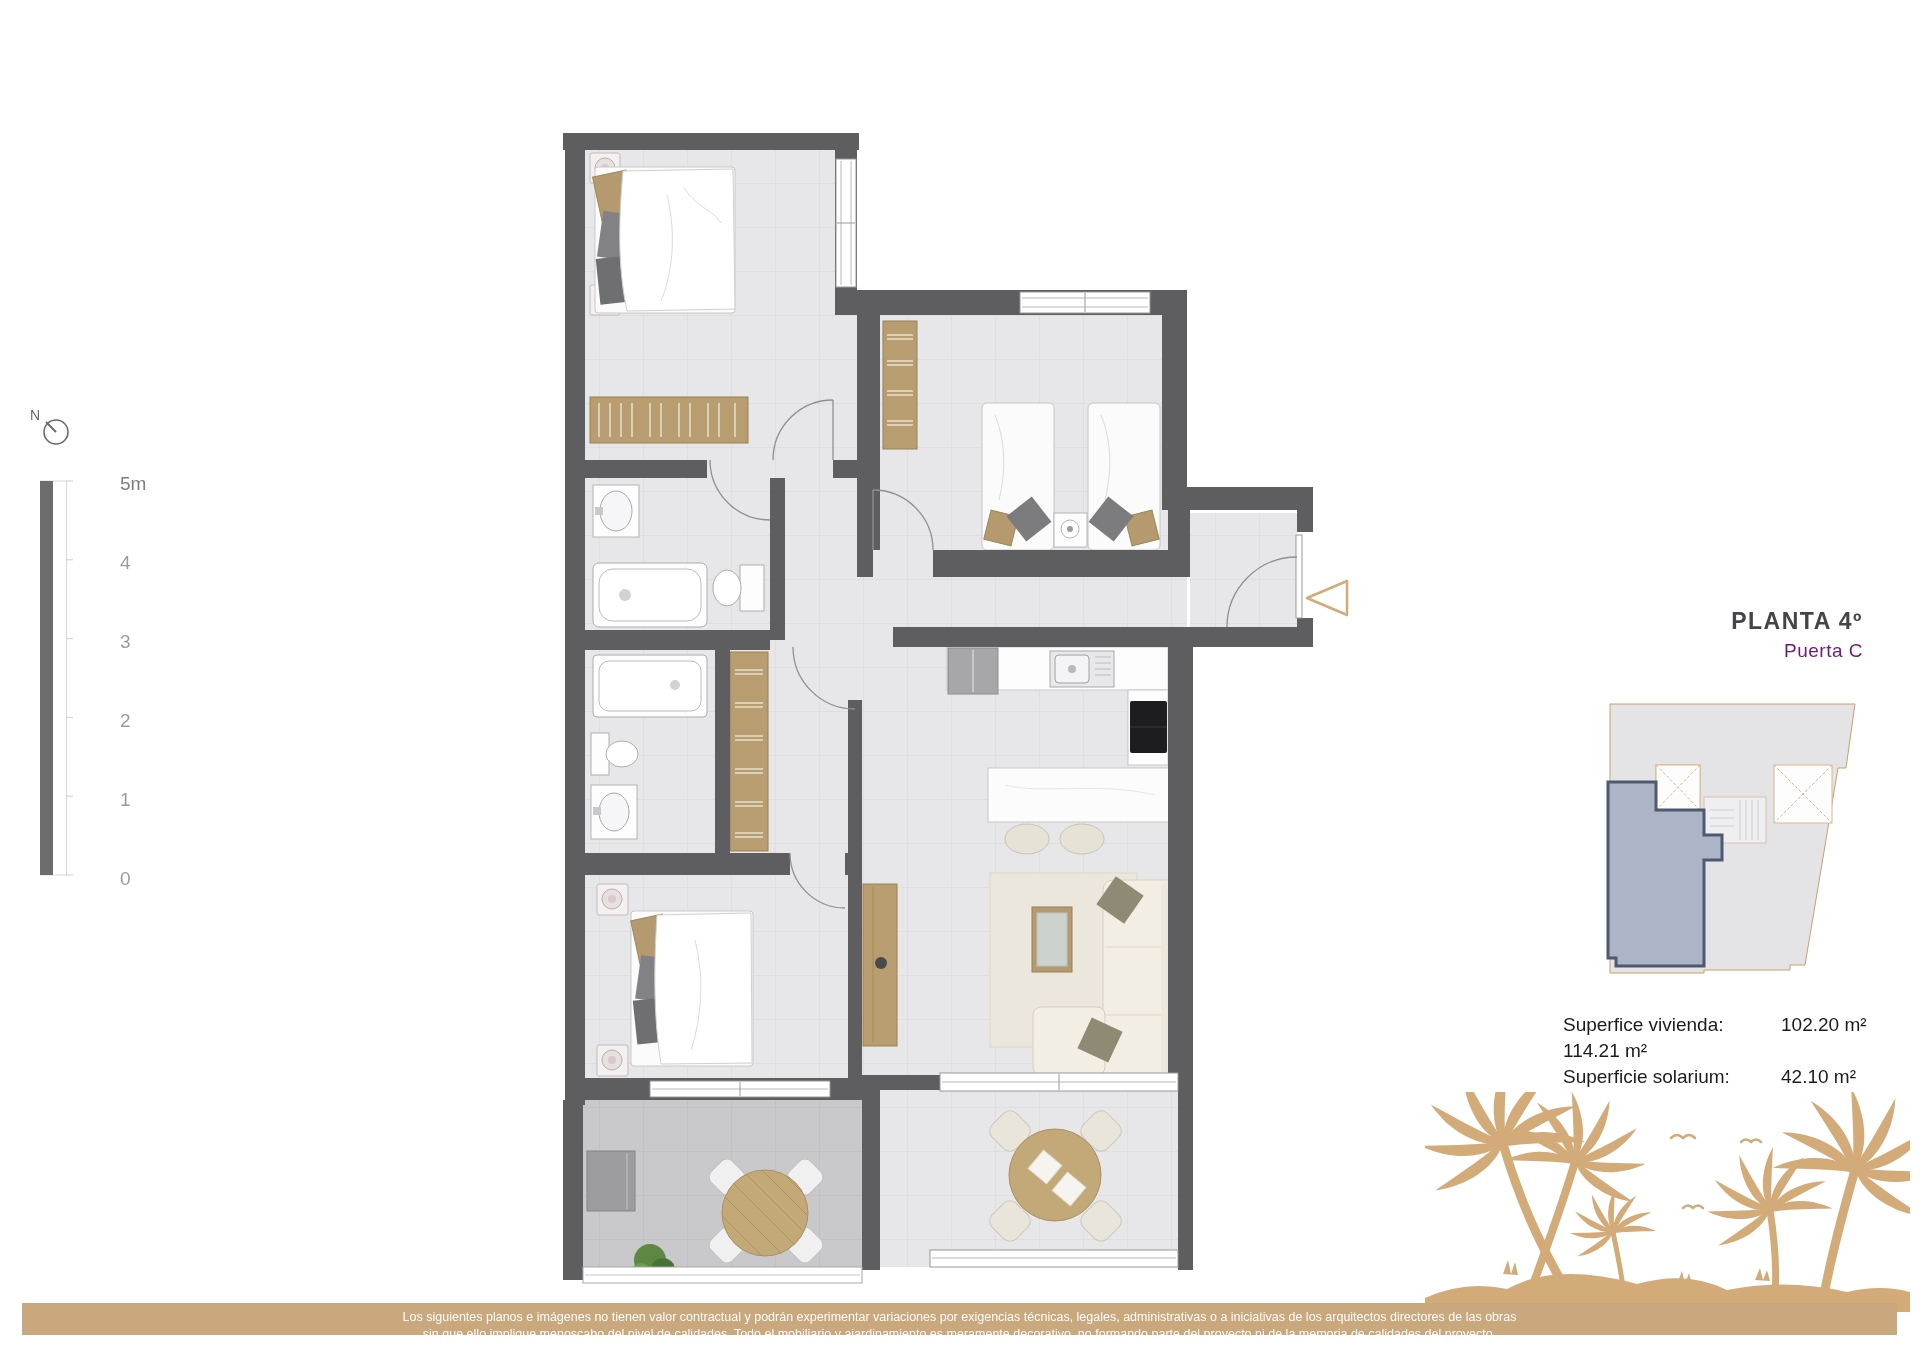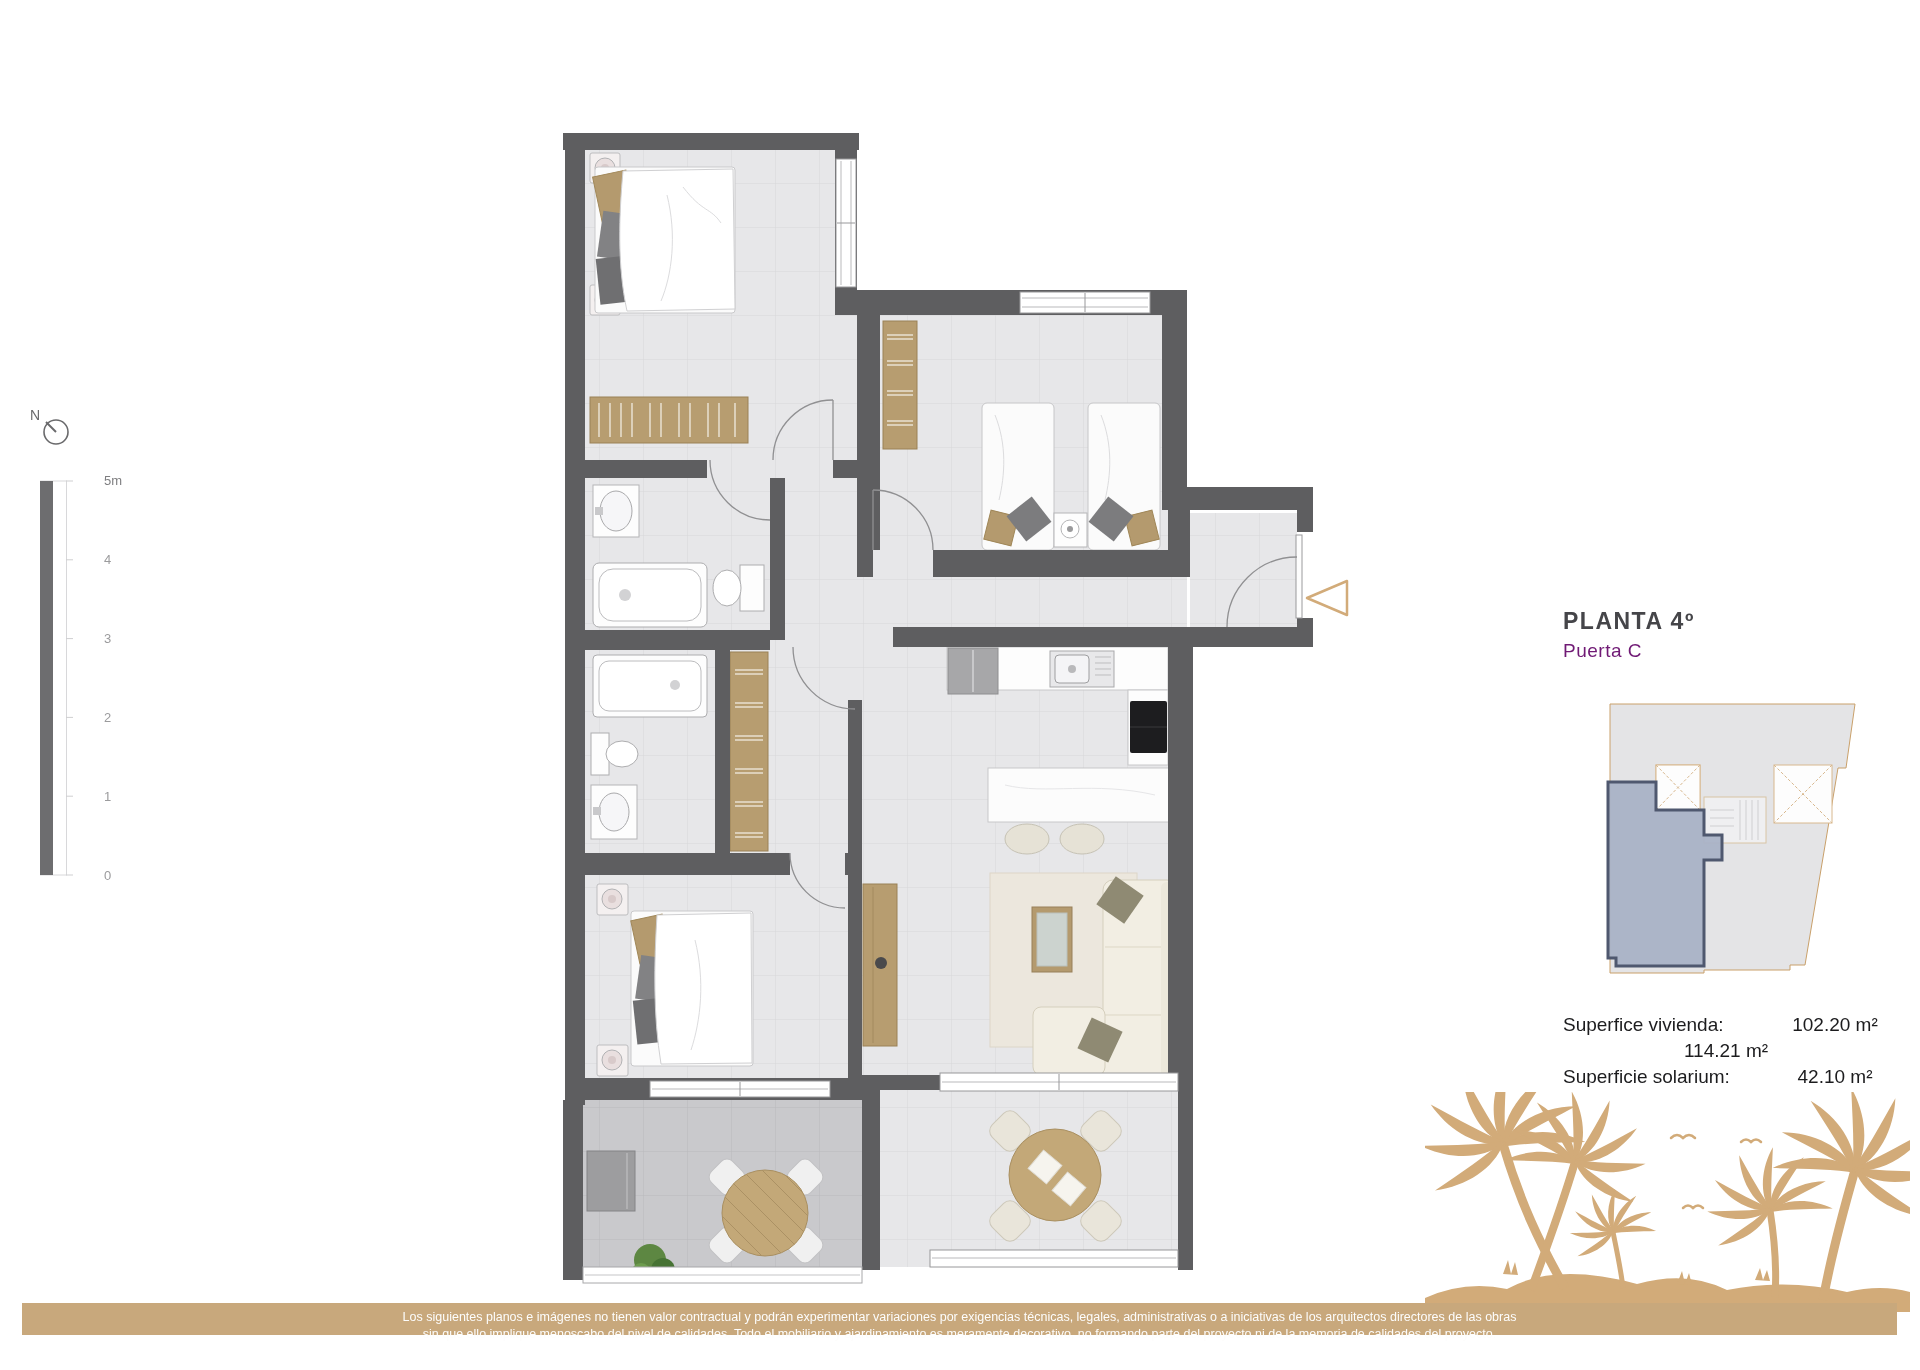--- a/index.html
+++ b/index.html
@@ -1,29 +1,29 @@
 <!DOCTYPE html>
 <html><head>
 <meta charset="utf-8">
 <style>
   html,body{margin:0;padding:0;background:#ffffff;}
   body{width:1920px;height:1370px;position:relative;overflow:hidden;
        font-family:"Liberation Sans", sans-serif;}
   .abs{position:absolute;}
   
-  #scale-labels span{position:absolute;left:64px;font-size:13px;color:#9b9b9d;}
+  #scale-labels span{position:absolute;left:80px;font-size:19px;color:#9b9b9d;}
   
-  .title-block{left:1563px;top:608px;width:300px;text-align:left;}
+  .title-block{left:1563px;top:608px;width:300px;text-align:right;}
   .title-main{font-size:23px;font-weight:bold;color:#454549;letter-spacing:1.5px;}
   .title-sub{font-size:19px;color:#701a75;letter-spacing:.5px;margin-top:5px;}
   
   .area-table{left:1563px;top:1012px;width:352px;font-size:19px;color:#1c1c1e;line-height:26px;}
   .area-row{display:flex;align-items:flex-start;}
   .area-label{width:218px;}
-  .area-value{flex:1;text-align:center;padding-right:26px;white-space:nowrap;}
+  .area-value{flex:1;text-align:left;padding-right:26px;white-space:nowrap;}
   
   .disclaimer{left:22px;top:1303px;width:1875px;height:32px;background:#c8a87c;
       color:#fdfdfc;text-align:center;font-size:12.5px;line-height:17px;padding-top:6px;
       box-sizing:border-box;}
 </style>
 </head>
 <body>
 
 <svg class="abs" style="left:20px;top:396px;" width="72" height="62" viewBox="0 0 72 62">
   <text x="10" y="24" font-size="14" fill="#6a6a6c">N</text>

